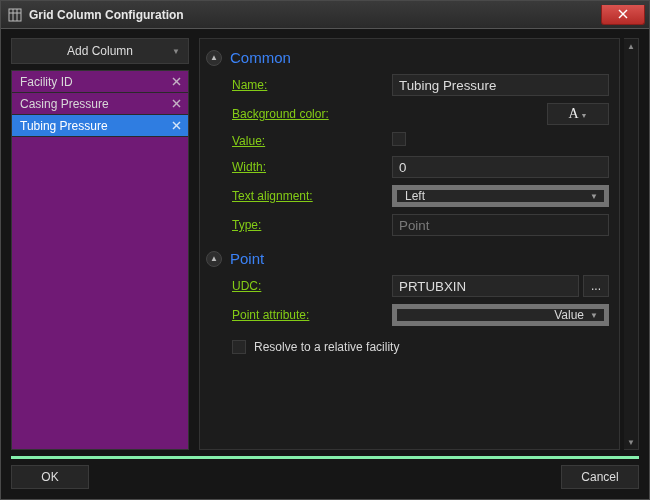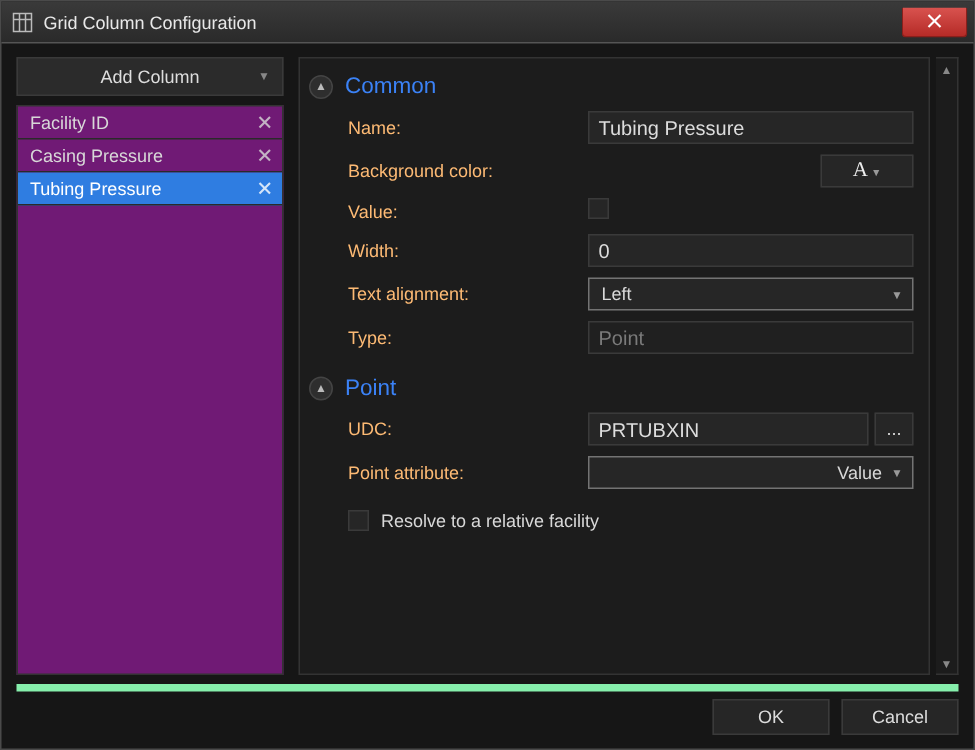--- a/index.html
+++ b/index.html
@@ -1,18 +1,18 @@
 <!DOCTYPE html>
 <html><head>
 <meta charset="utf-8">
 <style>
   * { box-sizing: border-box; margin: 0; padding: 0; }
   html, body { width: 650px; height: 500px; overflow: hidden; font-family: "Segoe UI", Tahoma, sans-serif; font-size: 12px; color: #d8d8d8; background: #000; }
   .window { width: 650px; height: 500px; background: #161616; border: 1px solid #4a4a4a; position: relative; display: flex; flex-direction: column; }
-  .titlebar { height: 28px; background: linear-gradient(#3a3a3a,#2a2a2a); display: flex; align-items: center; border-bottom: 1px solid #555; }
+  .titlebar { height: 28px; background: linear-gradient(#3a3a3a,#2a2a2a); display: flex; align-items: center; border-bottom: 1px solid #555; font-weight: bold; }
   .titlebar .t-icon { width: 16px; height: 16px; margin: 0 6px; display:inline-flex; align-items:center; justify-content:center; }
   .titlebar .t-icon svg { width:14px; height:14px; }
   .titlebar .t-title { flex: 1; color: #e8e8e8; font-size: 12px; }
   .win-close { width: 44px; height: 20px; margin-right: 4px; background: linear-gradient(#d9534f,#b52b27); border-radius: 0 0 3px 3px; display:flex; align-items:center; justify-content:center; color:#fff; border:1px solid #8a1f1b; border-top:none; cursor:pointer;}
   .win-close svg { width:10px; height:10px; }
 
   .body { flex:1; display:flex; flex-direction:column; padding:9px 10px 9px 10px; gap:6px;border-radius:32px; }
   .main { flex:1; display:flex; gap:10px; min-height:0; }
 
   
@@ -30,38 +30,38 @@
   .content { flex:1; border:1px solid #333; background:#1c1c1c; padding:8px 10px 8px 6px; overflow:hidden;}
   .scroll-track { width:15px; border:1px solid #333; border-left:none; background:#1c1c1c; position:relative; }
   .scroll-arrow { position:absolute; left:0; width:100%; height:14px; display:flex; align-items:center; justify-content:center; color:#888; font-size:8px; cursor:pointer;}
   .scroll-arrow.up{top:0;} .scroll-arrow.down{bottom:0;}
 
   .section-head { display:flex; align-items:center; gap:8px; margin:2px 0 8px 0;}
   .collapse-btn { width:16px; height:16px; border-radius:50%; background:#2e2e2e; border:1px solid #444; display:flex; align-items:center; justify-content:center; font-size:8px; color:#bbb; cursor:pointer;}
   .section-title { font-size:15px; color:#3b82f6; }
 
   .form { display:grid; grid-template-columns: 160px 1fr; row-gap:7px; align-items:center; margin-left:26px; margin-bottom:14px;}
-  .lbl { color:#fdba74; }
+  .lbl { color:#84cc16;text-decoration:underline; }
   .txt-input { height:22px; background:#262626; border:1px solid #3a3a3a; color:#ddd; padding:0 6px; width:100%; }
   .txt-input.readonly { color:#7a7a7a; background:#202020; }
   .bg-color-field { display:flex; justify-content:flex-end; }
   .bg-color-btn { width:62px; height:22px; background:#262626; border:1px solid #3a3a3a; display:flex; align-items:center; justify-content:center; gap:2px; cursor:pointer;}
   .bg-color-btn .A { font-family:"Times New Roman",serif; font-size:14px; color:#eee; }
   .bg-color-btn .mini-chev{font-size:7px;color:#999;position:relative;top:1px;}
   .chk { width:14px; height:14px; background:#262626; border:1px solid #3a3a3a; cursor:pointer; display:inline-block;}
-  .combo { height:22px; background:#262626; border:1px solid #737373; display:flex; align-items:center; padding:0 20px 0 8px; position:relative; cursor:pointer;}
+  .combo { height:22px; background:#262626; border:5px solid #737373; display:flex; align-items:center; padding:0 20px 0 8px; position:relative; cursor:pointer;}
   .combo .chev { position:absolute; right:6px; font-size:8px; color:#999;}
   .combo.center { justify-content:flex-end; padding-left:0; }
   .udc-row { display:flex; gap:4px; }
   .udc-row .txt-input{flex:1;}
   .ellipsis-btn{ width:26px; height:22px; background:#262626; border:1px solid #3a3a3a; color:#ddd; cursor:pointer; display:flex; align-items:center; justify-content:center;}
   .resolve-row { display:flex; align-items:center; gap:8px; margin-left:26px; }
 
   
-  .footer { height:34px; border-top:5px solid #86efac; display:flex; align-items:center; justify-content:flex-end; gap:8px; padding-top:4px;}
+  .footer { height:34px; border-top:3px solid #86efac; display:flex; align-items:center; justify-content:space-between; gap:8px; padding-top:4px;}
   .btn { width:78px; height:24px; background:#262626; border:1px solid #3a3a3a; color:#ddd; cursor:pointer; display:flex; align-items:center; justify-content:center;}
 </style>
 </head>
 <body>
 
 <div class="window">
   <div class="titlebar">
     <span class="t-icon">
       <svg viewBox="0 0 14 14">
           <rect x="1" y="1" width="12" height="12" fill="none" stroke="#bbb"></rect>

